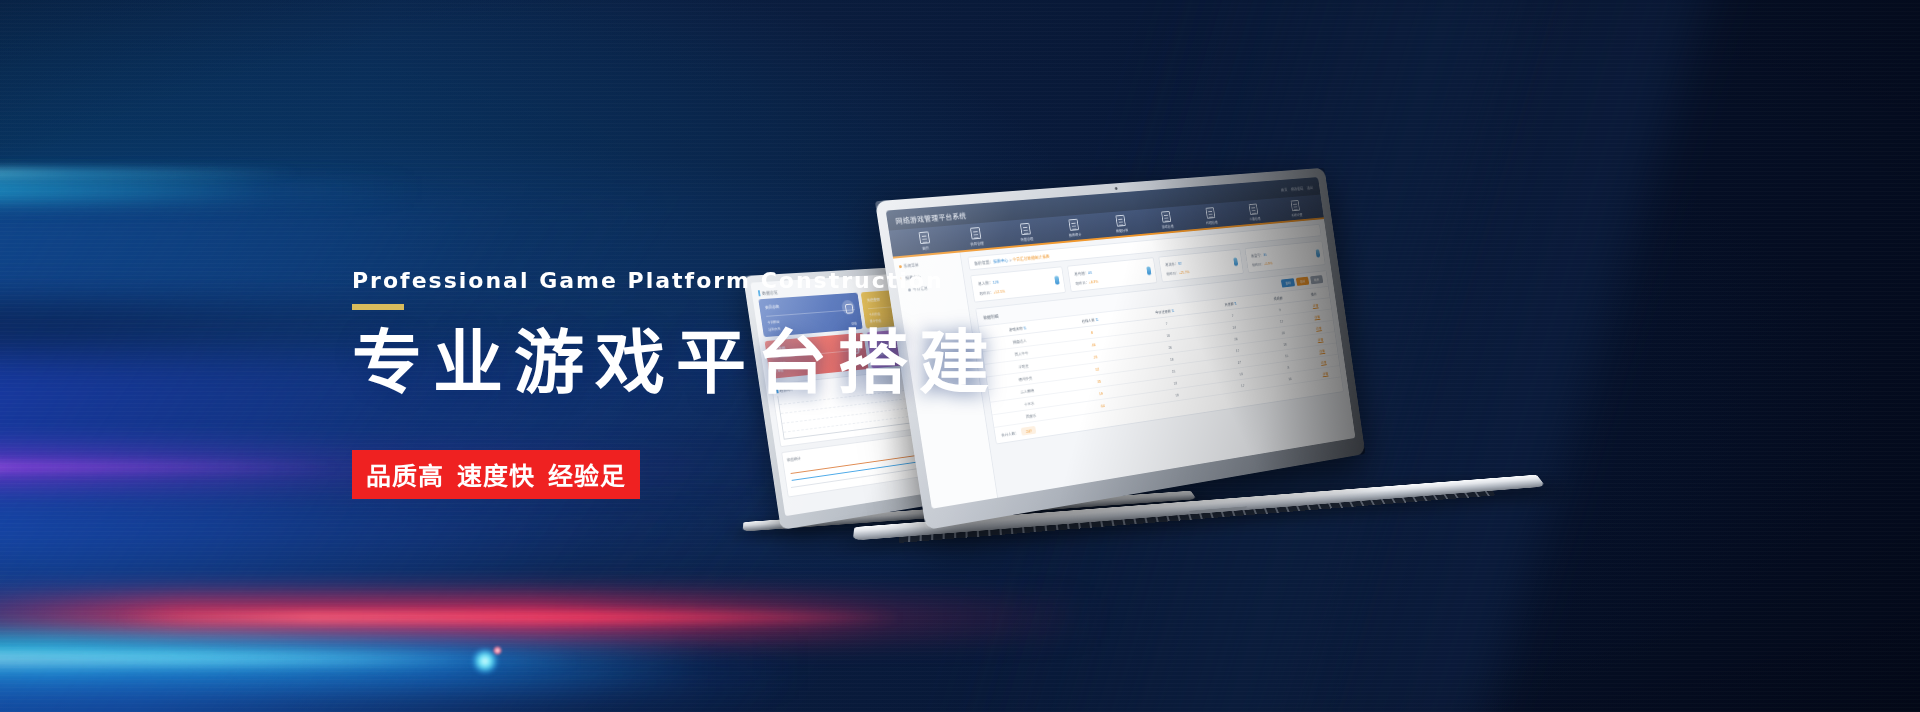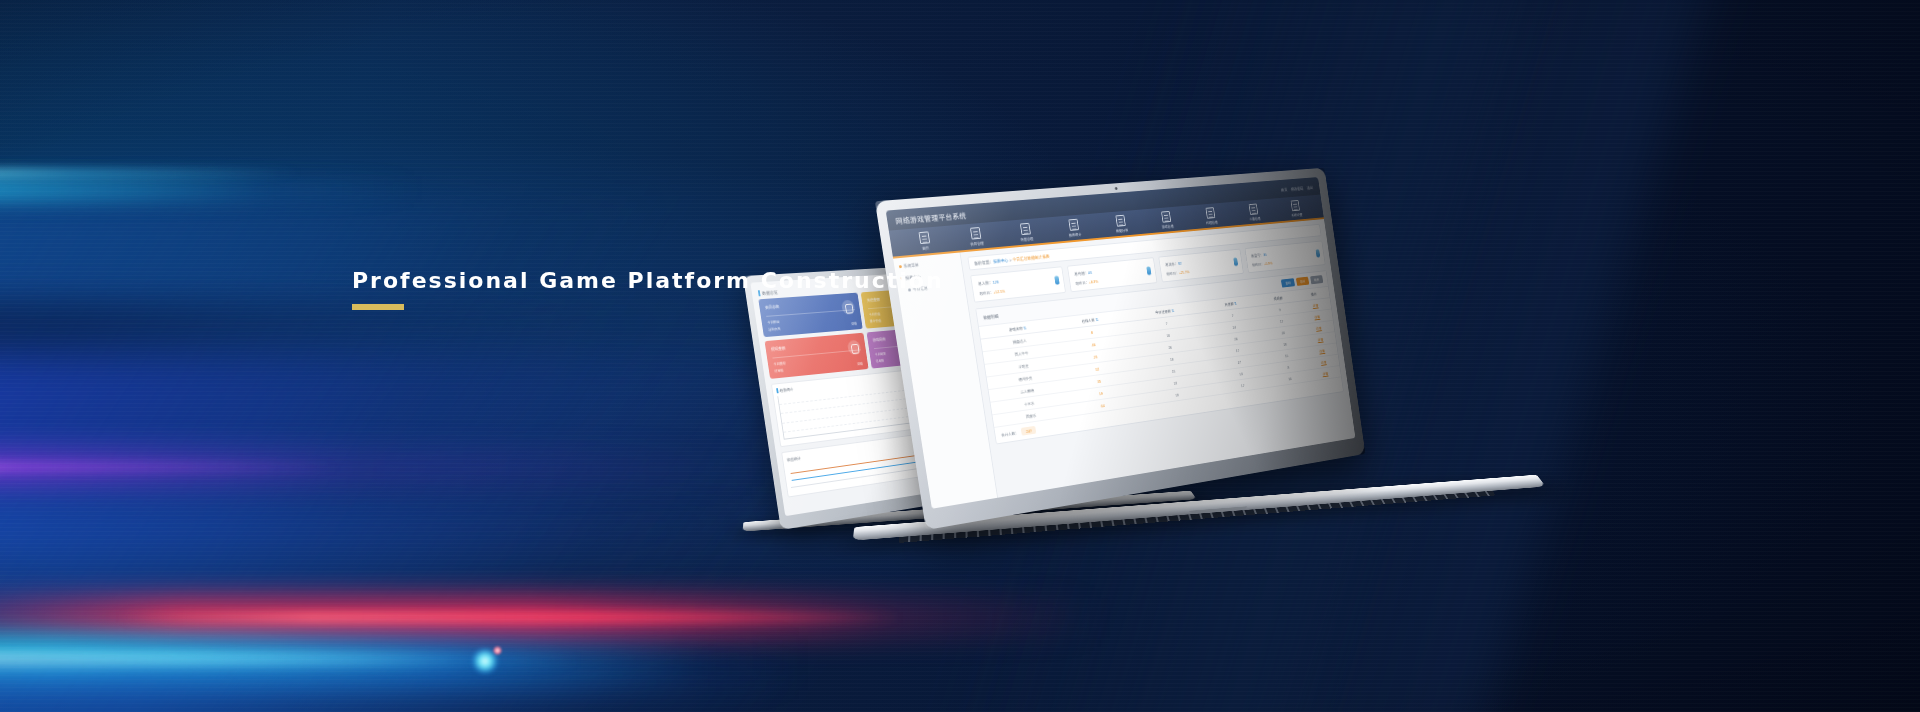--- a/index.html
+++ b/index.html
@@ -446,21 +446,23 @@
   </div>
   <div class="scanlines"></div>
   <div class="vignette"></div>
 
   <div class="copy">
 
     <div class="eyebrow">Professional Game Platform Construction</div>
 
     <div class="gold-rule"></div>
 
-
+    <div class="headline">专业游戏平台搭建</div>
+
+    <div class="badge"><span>品质高</span><span class="gap"></span><span>速度快</span><span class="gap"></span><span>经验足</span></div>
 
   </div>
 
   <div class="laptops">
 
     <div class="lap-back">
       <div class="base"></div>
       <div class="lid">
         <div class="screen">
           <div class="dash-b">

